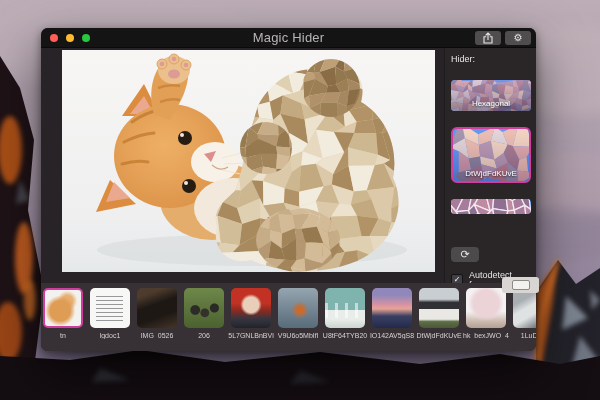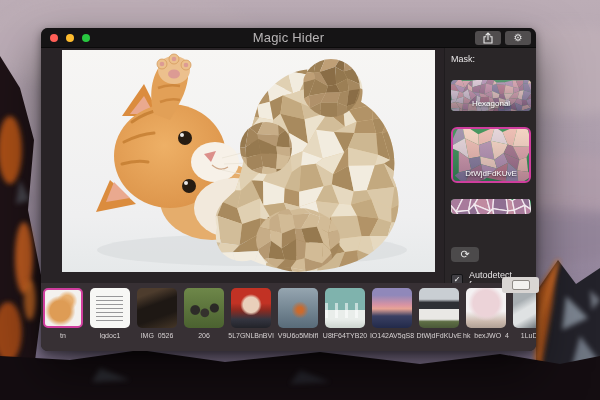--- a/index.html
+++ b/index.html
@@ -20,21 +20,21 @@
   .tb-btn{width:26px;height:14px;background:#504d4e;border:none;border-radius:3px;color:#e3e2e2;
           display:flex;align-items:center;justify-content:center;font-size:10px;line-height:12px;padding:0;cursor:pointer;}
 
   .content{position:absolute;top:20px;left:0;right:0;bottom:68px;}
   .canvas-area{position:absolute;left:21px;top:2px;width:373px;height:222px;background:#f4f3f1;overflow:hidden;}
   .canvas-area svg{display:block;}
 
   .sidebar{position:absolute;left:403px;top:0;right:0;bottom:0;border-left:1px solid rgba(0,0,0,.25);
            padding:6px 0 0 4px;box-sizing:border-box;background:#2a2628;}
   .side-label{font-size:9px;color:#e8e6e7;margin:0 0 5px 2px;}
-  .mask-thumb{position:relative;width:80px;border-radius:4px;overflow:hidden;margin:16px 0 6px 2px;background:#15803d;}
+  .mask-thumb{position:relative;width:80px;border-radius:4px;overflow:hidden;margin:16px 0 6px 2px;background:#3b82f6;}
   .mask-thumb svg{display:block;}
   .mask-thumb.hex{height:31px;}
   .mask-thumb.crystal{width:76px;height:52px;border:2px solid var(--accent,#cf3e9e);border-radius:6px;}
   .mask-thumb.partial{height:15px;}
   .mask-name{position:absolute;left:0;right:0;bottom:3px;text-align:center;color:#fff;font-size:8px;
              text-shadow:0 1px 2px rgba(0,0,0,.7);}
   .intensity-wrap{margin-top:8px;}
   .slider{position:relative;width:78px;height:12px;margin-left:2px;}
   .slider-track{position:absolute;left:0;right:0;top:5px;height:2px;background:#8f8d8e;border-radius:1px;}
   .slider-thumb{position:absolute;top:0;width:11px;height:11px;margin-left:-2px;border-radius:50%;
@@ -485,21 +485,21 @@
             <polygon points="214.05763822882793,218.32620714156712 228.815115024366,217.6331268798947 234.94326696851908,230.53340234867454 214.86310315556503,234.47951808866557" fill="#a3855b"></polygon>
             <polygon points="228.815115024366,217.6331268798947 243.30716172994914,220.12942995064864 246.95649935715204,231.82468718461445 234.94326696851908,230.53340234867454" fill="#d2bb96"></polygon>
             <polygon points="243.30716172994914,220.12942995064864 260.7417020723185,222.02279571614824 260.9899506018683,237.10227116763232 246.95649935715204,231.82468718461445" fill="#a3855b"></polygon>
             <polygon points="260.7417020723185,222.02279571614824 269.15865830416266,218.51560529627167 266.6060283076279,236.4069390842025 260.9899506018683,237.10227116763232" fill="#a3855b"></polygon>
             <polygon points="269.15865830416266,218.51560529627167 286.2091312331423,226.32306255622444 277.6609048130507,231.63286914093553 266.6060283076279,236.4069390842025" fill="#a3855b"></polygon>
           </g>
       </svg>
     </div>
 
     <div class="sidebar">
-      <div class="side-label">Mask:</div>
+      <div class="side-label">Hider:</div>
       <div class="mask-thumb hex">
         <svg width="80" height="31" viewBox="0 0 80 31">
           <g id="mhex">
               <polygon points="0.8235722193138542,-0.6392852058351437 7.799059083172613,-0.9751733056619638 3.393816107555207,4.165552799061664 -0.236299179837247,4.202624273720488" fill="#746d92"></polygon>
               <polygon points="7.799059083172613,-0.9751733056619638 11.398681999230144,0.9791348236050157 13.97222201445709,7.877152564272821 3.393816107555207,4.165552799061664" fill="#d79aa0"></polygon>
               <polygon points="11.398681999230144,0.9791348236050157 19.667975022442626,1.1001406448893907 16.71389601296461,3.7246449710916005 13.97222201445709,7.877152564272821" fill="#d79aa0"></polygon>
               <polygon points="19.667975022442626,1.1001406448893907 21.72684781571238,0.6142481282885413 21.393986696048632,7.16858298139115 16.71389601296461,3.7246449710916005" fill="#94627f"></polygon>
               <polygon points="21.72684781571238,0.6142481282885413 31.67607765401531,-0.8389503470337719 30.02478940613791,4.787537456251465 21.393986696048632,7.16858298139115" fill="#ded0d8"></polygon>
               <polygon points="31.67607765401531,-0.8389503470337719 37.69389610495134,-2.1979110715435404 34.81765115331749,3.5978468657926874 30.02478940613791,4.787537456251465" fill="#a886ab"></polygon>
               <polygon points="37.69389610495134,-2.1979110715435404 43.33944298813093,0.7351469294331724 41.62467779625425,4.9850306518771825 34.81765115331749,3.5978468657926874" fill="#94627f"></polygon>

